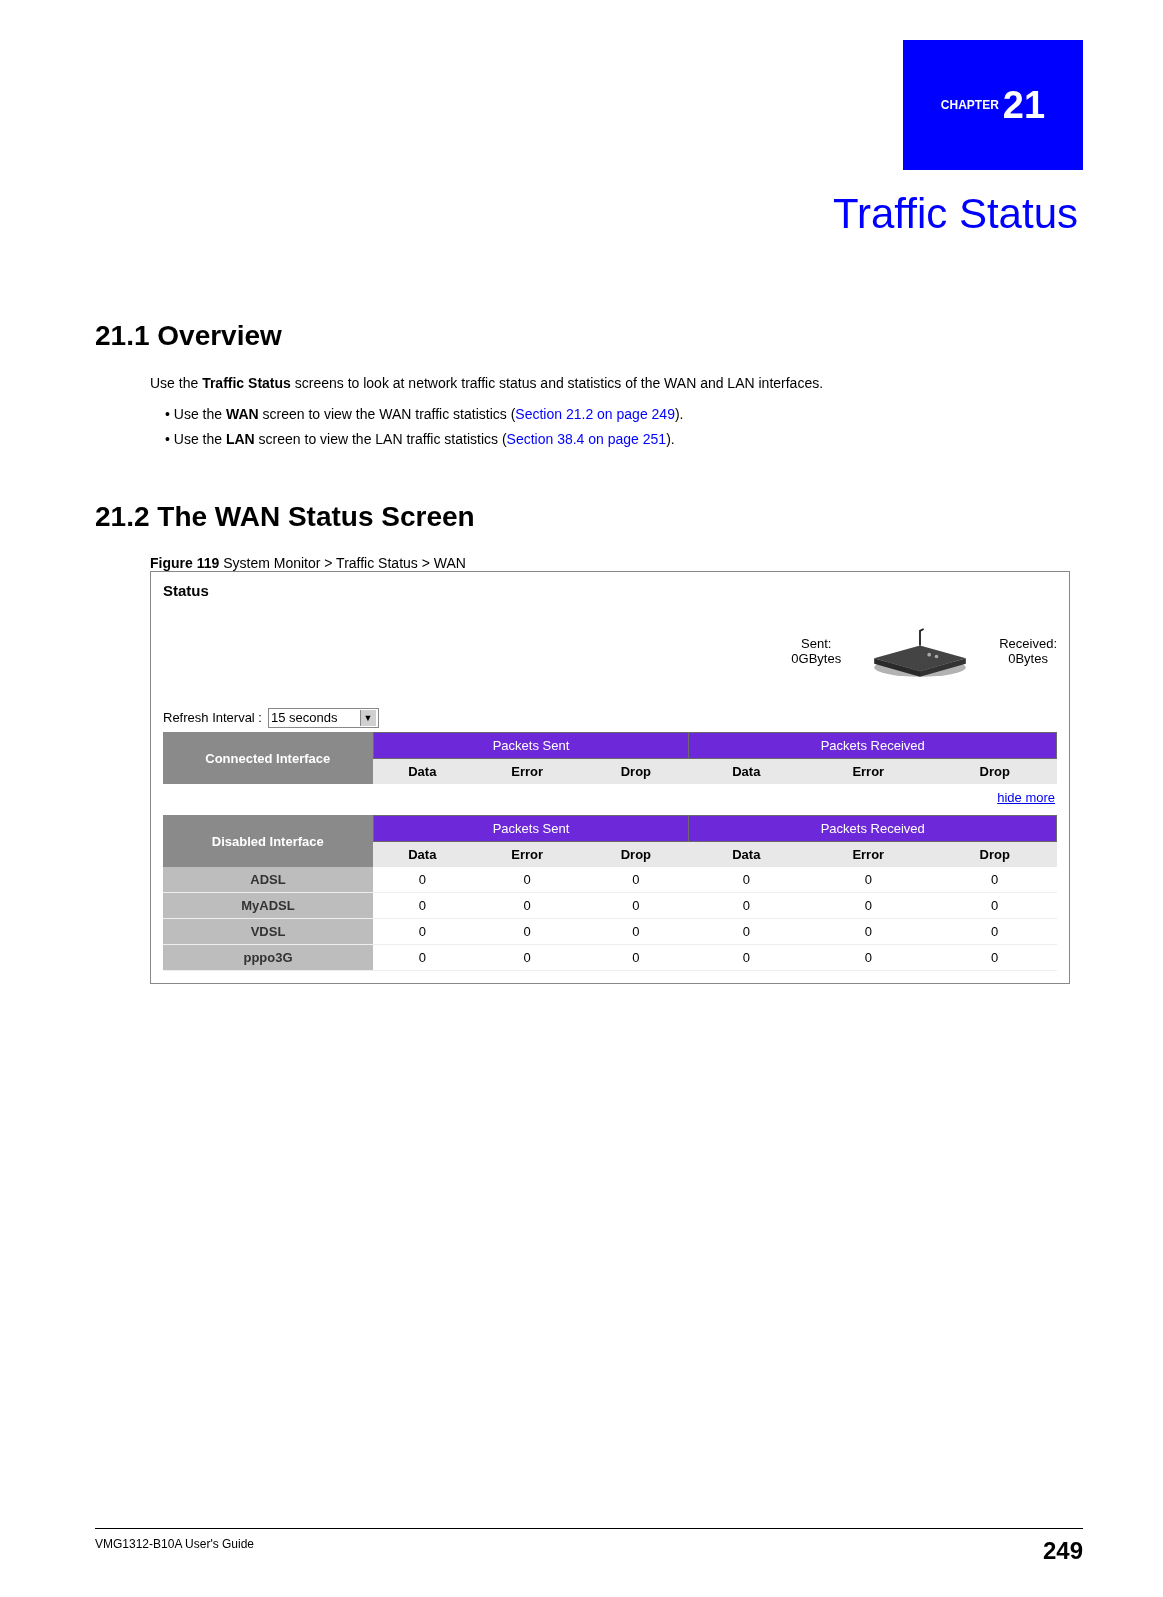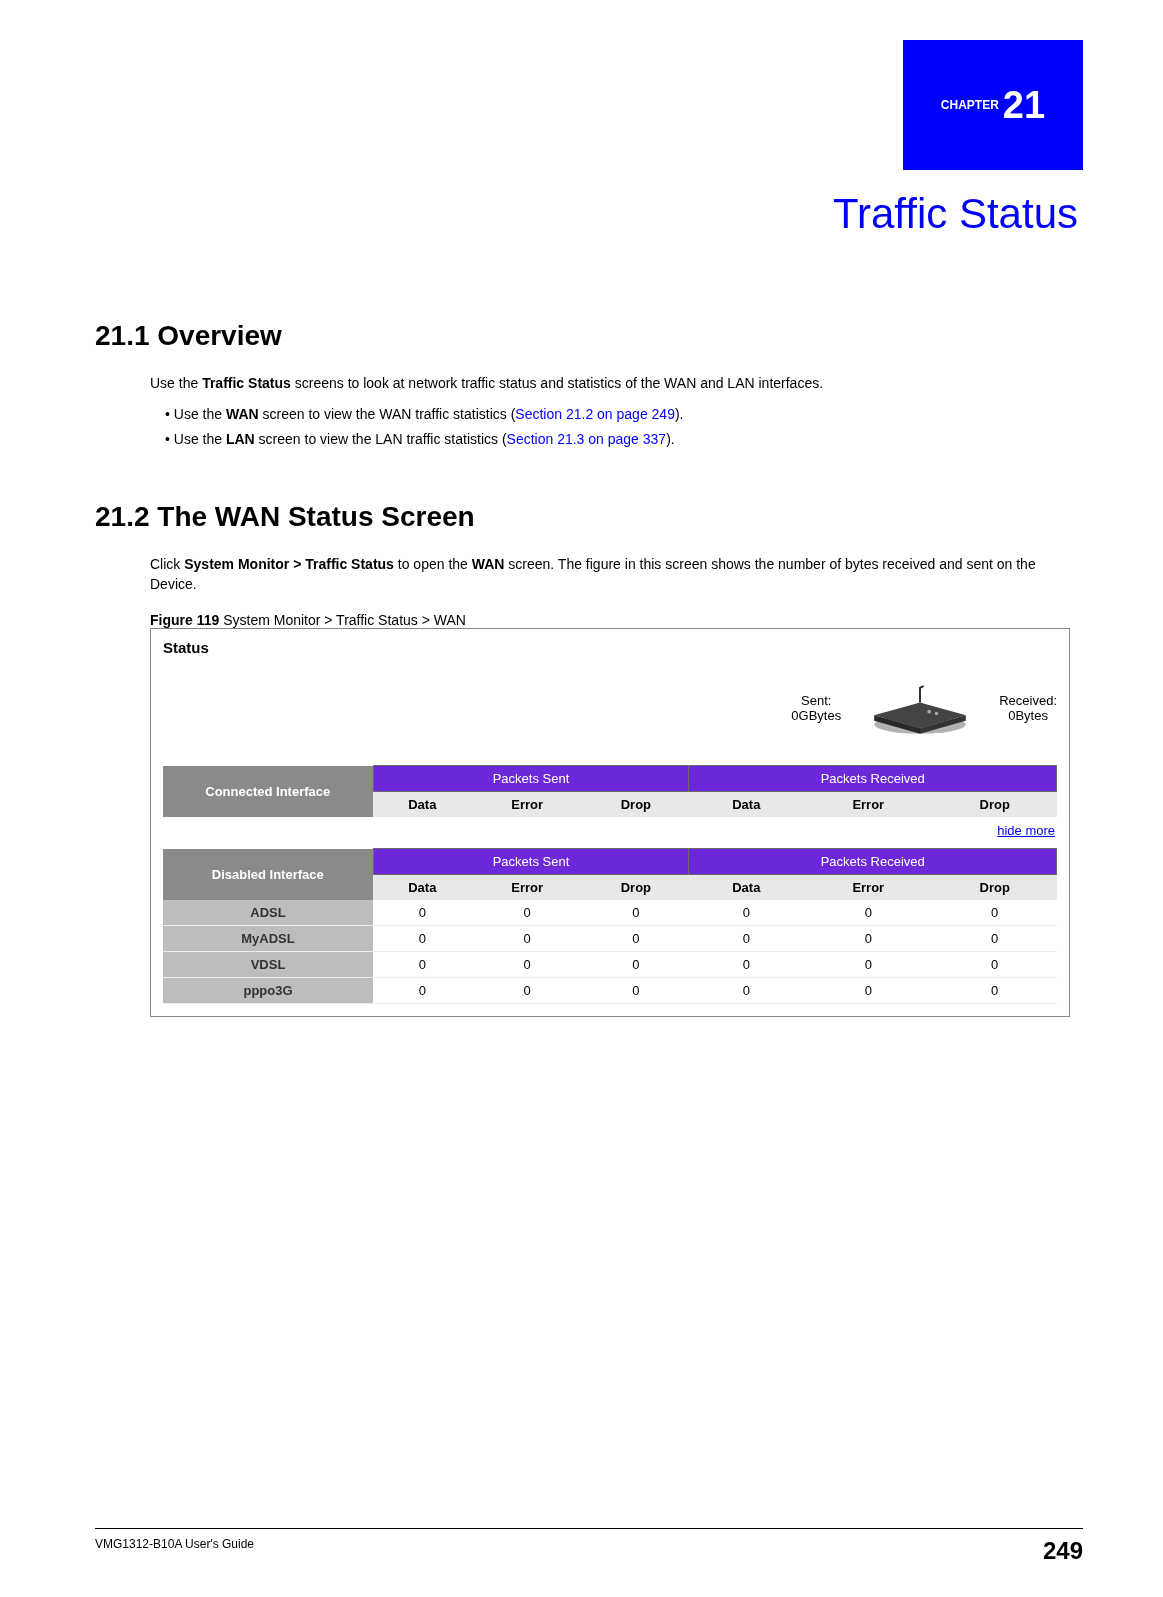--- a/index.html
+++ b/index.html
@@ -234,28 +234,25 @@
   <div class="section-h1">21.1  Overview</div>
   <p class="body-text">
     <span>Use the </span><b>Traffic Status</b><span> screens to look at network traffic status and statistics of the WAN and LAN interfaces.</span>
   </p>
 
   <div class="bullet-list">
     <div class="bullet-item">
       <span>•  Use the </span><b>WAN</b><span> screen to view the WAN traffic statistics (</span><span class="xref">Section 21.2 on page 249</span><span>).</span>
     </div>
     <div class="bullet-item">
-      <span>•  Use the </span><b>LAN</b><span> screen to view the LAN traffic statistics (</span><span class="xref">Section 21.3 on page 337</span><span>).</span>
+      <span>•  Use the </span><b>LAN</b><span> screen to view the LAN traffic statistics (</span><span class="xref">Section 38.4 on page 251</span><span>).</span>
     </div>
   </div>
 
   <div class="section-h1" style="margin-top:50px;">21.2  The WAN Status Screen</div>
-  <p class="body-text">
-    <span>Click </span><b>System Monitor &gt; Traffic Status</b><span> to open the </span><b>WAN</b><span> screen. The figure in this screen shows the number of bytes received and sent on the Device.</span>
-  </p>
 
   <p class="figure-caption">
     <b>Figure 119</b><span>   System Monitor &gt; Traffic Status &gt; WAN</span>
   </p>
 
   <div class="screenshot">
     <div class="ss-title">Status</div>
 
     <div class="summary-row">
       <div class="summary-block">
@@ -272,20 +269,27 @@
           <circle cx="70" cy="34" r="2" fill="#aaa"></circle>
           <circle cx="78" cy="36" r="2" fill="#aaa"></circle>
         </svg>
       </div>
       <div class="summary-block">
         <div class="lbl">Received:</div>
         <div class="val">0Bytes</div>
       </div>
     </div>
 
+    <div class="refresh-row">
+      <span>Refresh Interval :</span>
+      <span class="refresh-select">
+        <span>15 seconds</span>
+        <span class="select-arrow">▼</span>
+      </span>
+    </div>
 
     <table class="stat">
       <tbody>
           <tr>
         <th class="hdr-left" rowspan="2">Connected Interface</th>
         <th class="hdr-top" colspan="3">Packets Sent</th>
         <th class="hdr-top" colspan="3">Packets Received</th>
       </tr>
       <tr>
         <th class="hdr-sub">Data</th>

